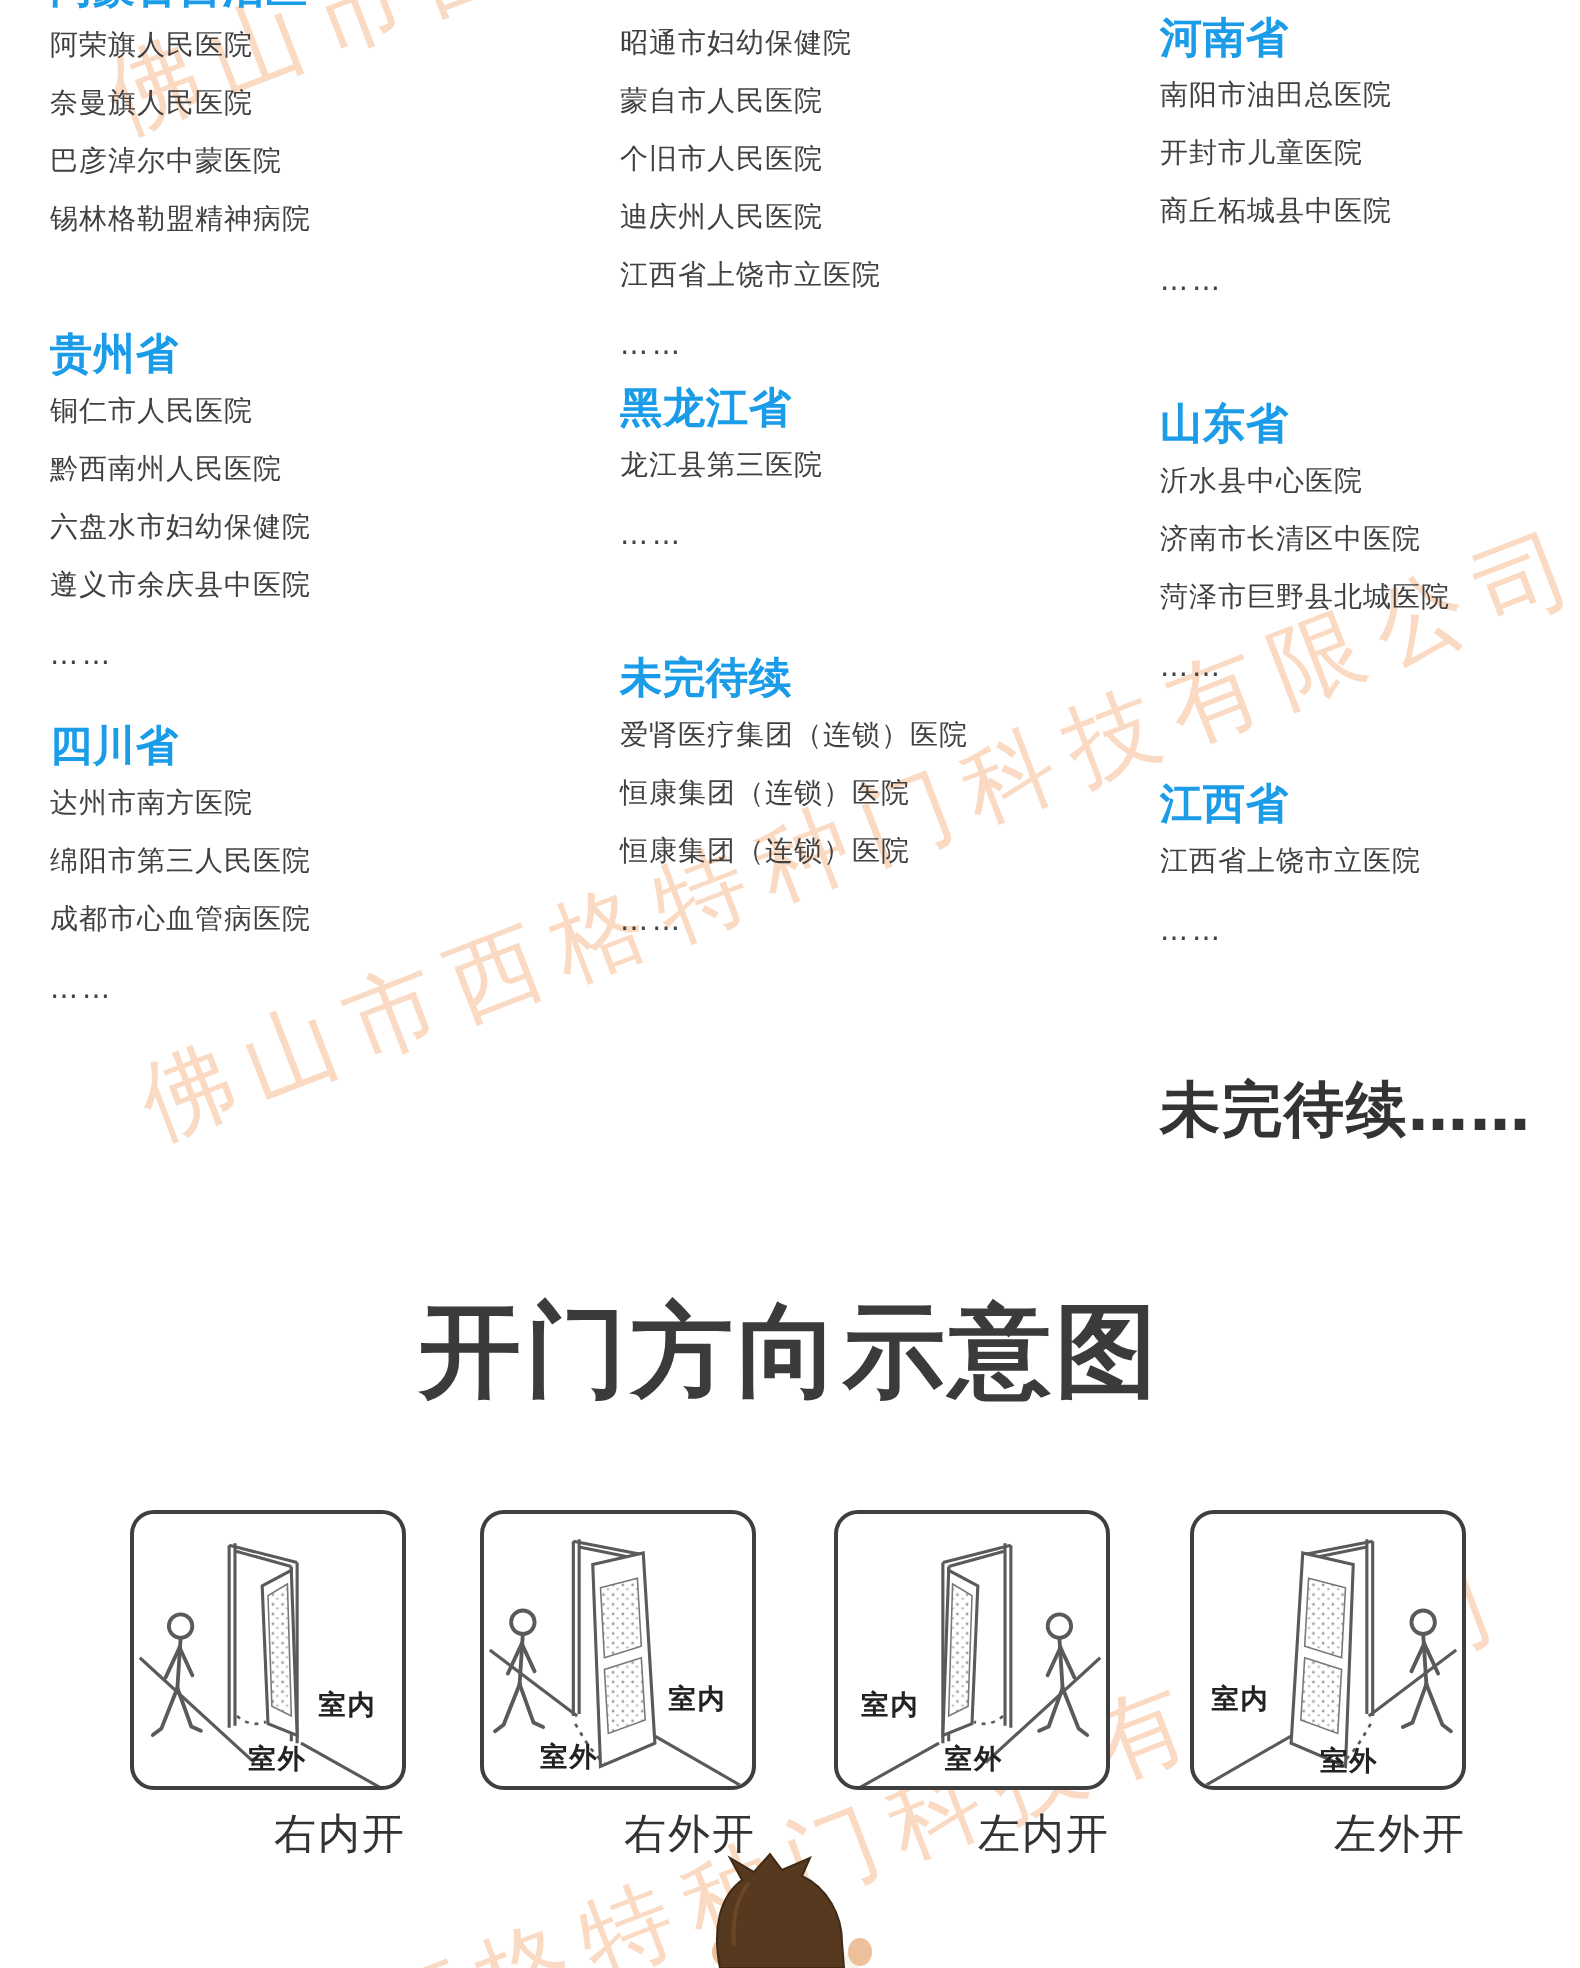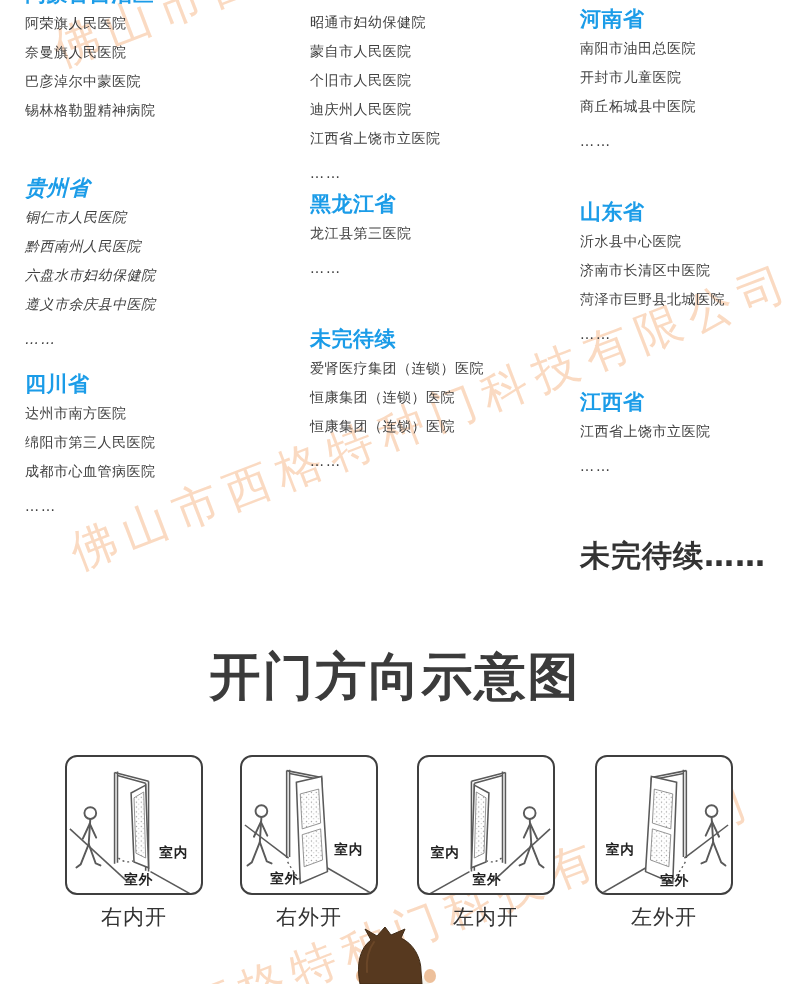--- a/index.html
+++ b/index.html
@@ -38,21 +38,21 @@
     color:var(--title-color,#3b3b3b);letter-spacing:2px;
   }
   .fig{position:absolute;top:755px;width:138px;z-index:1;}
   #fig1{left:65px;} #fig2{left:240px;} #fig3{left:417px;} #fig4{left:595px;}
   .figbox{
     width:134px;height:136px;border:2px solid #3f3f3f;border-radius:12px;
     background:#fff;overflow:hidden;text-align:center;
   }
   .figbox svg{display:block;}
   .figcap{
-    margin-top:9px;text-align:center;font-size:21px;line-height:26px;
+    margin-top:9px;text-align:right;font-size:21px;line-height:26px;
     color:#333;font-weight:500;letter-spacing:1px;
   }
   .doorart{stroke:#5a5a5a;stroke-width:1.6;fill:none;}
   .doorlabel{font-size:14px;font-weight:700;fill:#222;stroke:none;letter-spacing:1px;}
   .panel{fill:#fff;}
   .lite{fill:url(#spk);stroke:#777;stroke-width:.8;}
   .swing{stroke-dasharray:2,3;stroke-width:1.4;}
   
   .mascot{position:absolute;left:350px;top:926px;z-index:2;}
   .hidden-defs{position:absolute;width:0;height:0;overflow:hidden;}
@@ -106,21 +106,21 @@
 <div class="wm" style="left:35px;top:1049px;">佛山市西格特种门科技有限公司</div>
 
 <div class="col" id="col1">
     <div class="section" style="margin-top: 0px;">
       <div class="hdr">内蒙古自治区</div>
       <div class="item">阿荣旗人民医院</div>
       <div class="item">奈曼旗人民医院</div>
       <div class="item">巴彦淖尔中蒙医院</div>
       <div class="item">锡林格勒盟精神病院</div>
     </div>
-    <div class="section" style="margin-top: 49px; font-style: italic;">
+    <div class="section" style="margin-top: 38px;">
       <div class="hdr">贵州省</div>
       <div class="item">铜仁市人民医院</div>
       <div class="item">黔西南州人民医院</div>
       <div class="item">六盘水市妇幼保健院</div>
       <div class="item">遵义市余庆县中医院</div>
       <div class="item dots">……</div>
     </div>
     <div class="section" style="margin-top: 16px;">
       <div class="hdr">四川省</div>
       <div class="item">达州市南方医院</div>

